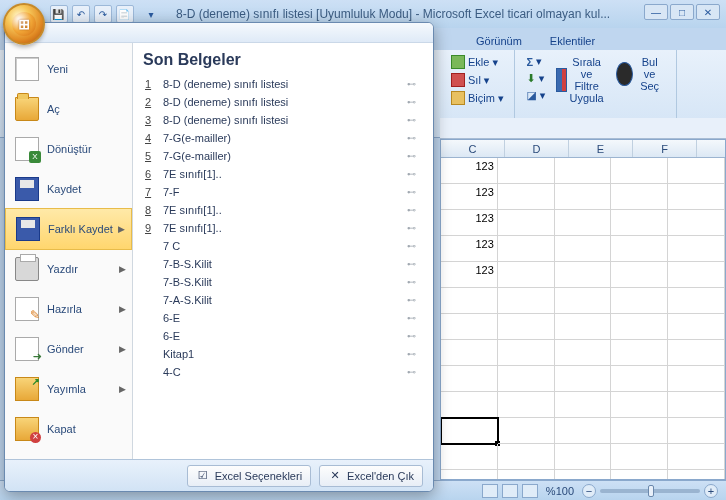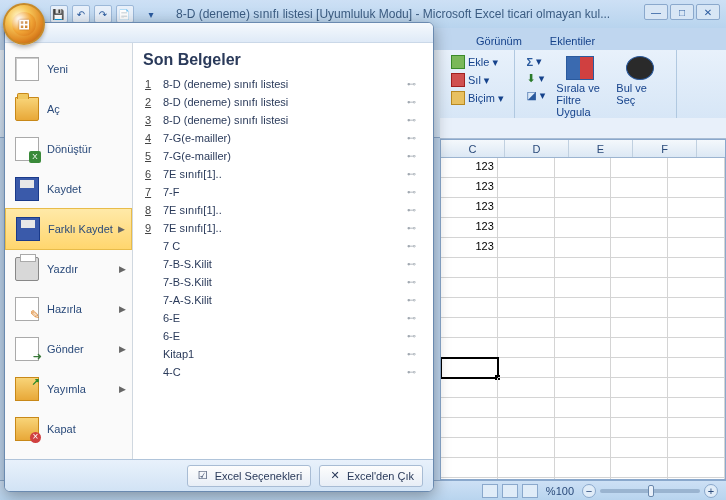--- a/index.html
+++ b/index.html
@@ -20,21 +20,21 @@
 .ribbon-tabs { height: 22px; background: #bfd6ef; display: flex; padding-left: 470px; gap: 16px; align-items: flex-end; }
 .ribbon-tab { color: #15428b; padding: 3px 6px; cursor: pointer; margin-top: 20px; }
 
 .ribbon { height: 88px; background: linear-gradient(#e8f1fb,#d2e3f5); border-bottom: 1px solid #8aa8cc; display: flex; padding-left: 440px; }
 .ribbon-group { border-right: 1px solid #b0c8e0; padding: 4px 8px; display: flex; flex-direction: column; justify-content: space-between; }
 .ribbon-group-label { text-align: center; color: #4a6a94; font-size: 10px; }
 .ribbon-btns { display: flex; gap: 4px; align-items: flex-start; }
 .r-small-stack { display: flex; flex-direction: column; gap: 2px; }
 .r-small { display: flex; align-items: center; gap: 3px; padding: 1px 3px; color: #15428b; cursor: pointer; white-space: nowrap; }
 .r-small .i { width: 14px; height: 14px; background: #7ab85a; border: 1px solid #3a8a2a; }
-.r-big { display: flex; flex-direction: column; align-items: center; gap: 2px; padding: 2px 4px; color: #15428b; cursor: pointer; width: 56px; line-height: 1.1; }
+.r-big { display: flex; flex-direction: row; align-items: center; gap: 2px; padding: 2px 4px; color: #15428b; cursor: pointer; width: 56px; text-align: center; line-height: 1.1; }
 .r-big .bi { width: 28px; height: 24px; background: #4a7ab8; border: 1px solid #2a5a9e; }
 .r-big .bi.find { background: #2a2a2a; border-radius: 50% 50% 50% 50%; position: relative; }
 .r-big .bi.az { background: linear-gradient(90deg,#3a6ab0 50%,#d04040 50%); }
 
 .office-menu { position: absolute; left: 4px; top: 22px; width: 430px; height: 470px; background: #fff; border: 1px solid #6a8ab0; border-radius: 6px; box-shadow: 0 4px 16px rgba(0,0,0,0.35); z-index: 90; display: flex; flex-direction: column; overflow: hidden; }
 .om-top { height: 20px; background: linear-gradient(#f5f9fd,#dfeaf7); border-bottom: 1px solid #cad8e8; }
 .om-body { flex: 1; display: flex; }
 .om-left { width: 128px; background: #fafafa; border-right: 1px solid #d0d8e0; padding: 6px 0; }
 .om-item { display: flex; align-items: center; gap: 8px; padding: 8px 10px; color: #2a4a7a; cursor: pointer; position: relative; }
 .om-item.selected { background: linear-gradient(#ffe9a8,#ffd66e); border: 1px solid #e8bc4a; margin: -1px 0; }
@@ -69,21 +69,21 @@
 .rd-pin { width: 14px; color: #a0a8b0; font-size: 9px; }
 
 .om-bottom { height: 32px; background: linear-gradient(#e8f1fb,#d2e3f5); border-top: 1px solid #b0c4da; display: flex; justify-content: flex-end; align-items: center; gap: 8px; padding: 0 10px; }
 .om-bbtn { display: flex; align-items: center; gap: 5px; padding: 3px 8px; background: linear-gradient(#fdfdfd,#e8eef6); border: 1px solid #a8bcd4; border-radius: 3px; cursor: pointer; color: #2a3a5a; }
 .om-bbtn .bico { width: 14px; height: 14px; display: inline-flex; align-items: center; justify-content: center; font-size: 11px; }
 
 .grid-area { position: absolute; left: 440px; top: 139px; right: 0; bottom: 20px; background: #fff; border: 1px solid #8aa8cc; overflow: hidden; }
 .col-headers { display: flex; height: 18px; background: linear-gradient(#f4f8fc,#dce8f4); border-bottom: 1px solid #9cb4d0; position: absolute; left: 0; right: 0; top: 0; }
 .ch { width: 64px; border-right: 1px solid #c0d0e0; text-align: center; color: #2a4a7a; line-height: 18px; }
 .rows { position: absolute; top: 18px; left: 0; right: 0; }
-.row { display: flex; height: 20px; }
+.row { display: flex; height: 26px; }
 .cell { width: 64px; border-right: 1px solid #d4d4d4; border-bottom: 1px solid #d4d4d4; padding: 0 3px; text-align: right; line-height: 17px; position: relative; }
 .cell.selected { outline: 2px solid #000; outline-offset: -1px; background: #fff; }
 .cell.selected::after { content:""; position:absolute; right:-3px; bottom:-3px; width:5px; height:5px; background:#000; }
 
 .statusbar { position: absolute; left: 0; right: 0; bottom: 0; height: 20px; background: linear-gradient(#cde0f5,#b8d4ee); border-top: 1px solid #8aa8cc; display: flex; align-items: center; justify-content: flex-end; padding: 0 8px; gap: 4px; color: #2a4a7a; }
 .sb-view { width: 16px; height: 14px; background: #e0ecf8; border: 1px solid #8aa8cc; cursor: pointer; }
 .sb-zoom { display: flex; align-items: center; gap: 4px; }
 .sb-slider { width: 100px; height: 4px; background: #9ab4d0; position: relative; border-radius: 2px; }
 .sb-thumb { position: absolute; left: 48px; top: -4px; width: 6px; height: 12px; background: #e8f0fa; border: 1px solid #6a88ac; border-radius: 2px; }
 .sb-zb { width: 14px; height: 14px; border: 1px solid #8aa8cc; background: #e0ecf8; border-radius: 50%; text-align: center; line-height: 12px; cursor: pointer; font-size: 11px; }

